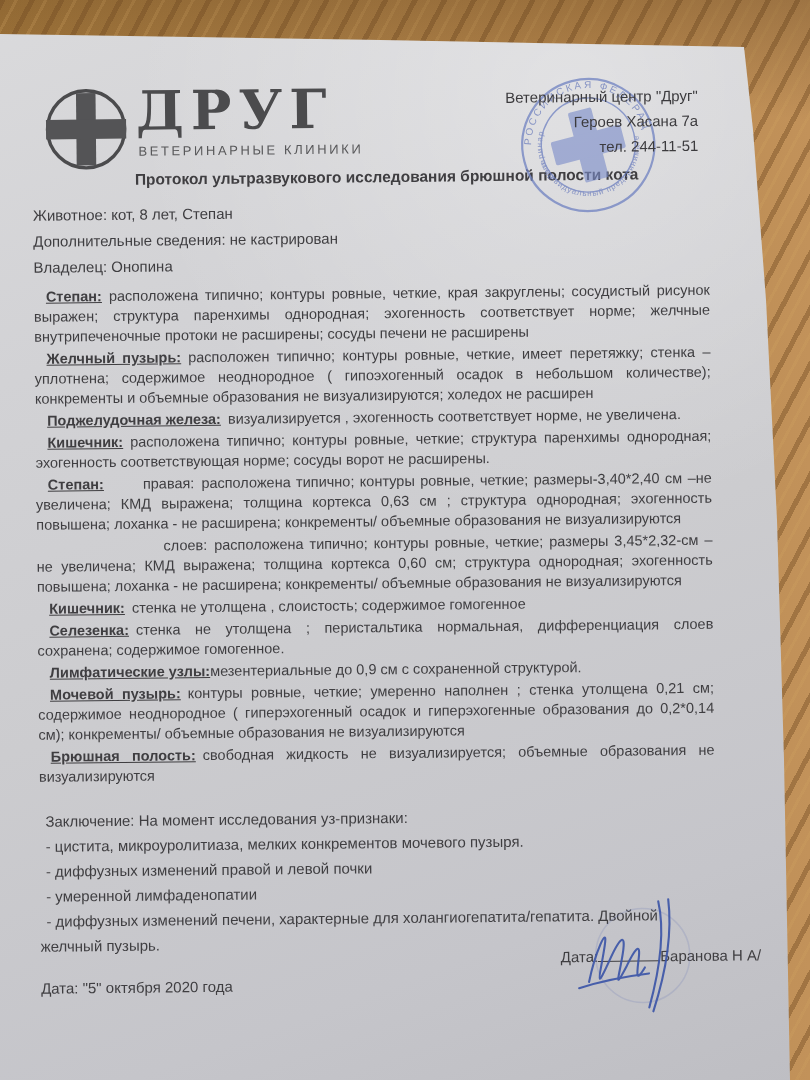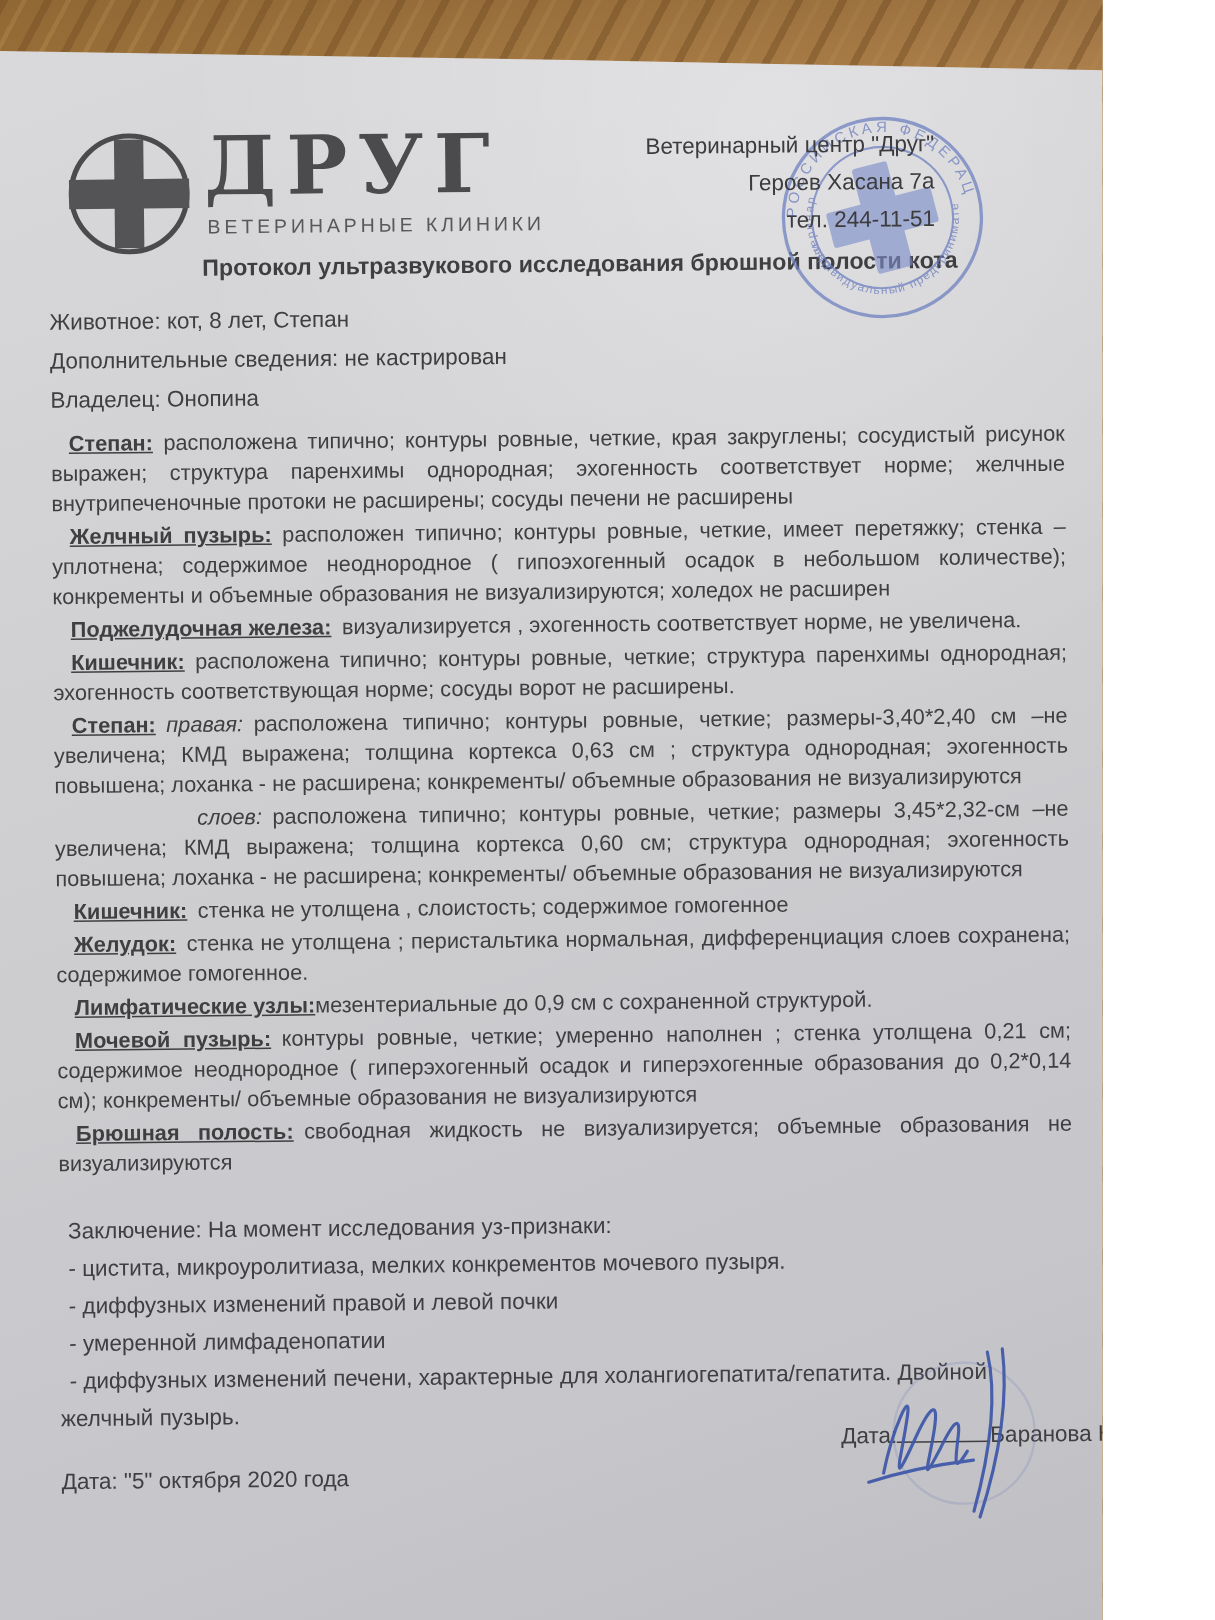--- a/index.html
+++ b/index.html
@@ -1,17 +1,17 @@
 <!DOCTYPE html>
 <html><head>
 <meta charset="utf-8">
 <style>
   html,body { margin:0; padding:0; }
   .scene {
-    position:relative; width:735px; height:1080px; overflow:hidden;
+    position:relative; width:810px; height:1080px; overflow:hidden;
     font-family:"Liberation Sans", sans-serif;
     background-color:#a87c44;
     background-image:
       linear-gradient(185deg, rgba(90,60,25,.35) 0%, rgba(0,0,0,0) 120px),
       repeating-linear-gradient(118deg, rgba(120,80,38,.45) 0 5px, rgba(0,0,0,0) 5px 13px, rgba(205,160,95,.30) 13px 16px, rgba(0,0,0,0) 16px 26px),
       linear-gradient(90deg, #9a7038 0%, #a87c44 40%, #b8884e 75%, #c2925a 100%);
   }
   
   .paper {
     position:absolute; inset:0;
@@ -39,21 +39,21 @@
 
   
   .title { position:absolute; left:0; top:168px; width:780px; text-align:center; font-weight:bold; font-size:15.5px; }
   .patient { position:absolute; left:36px; top:199px; font-size:15px; line-height:26px; }
 
   
   .body { position:absolute; left:36px; top:283px; width:676px; font-size:14.5px; line-height:20px; text-align:justify; }
   .body p { margin:0 0 2px 0; text-indent:12px; }
   .body p.kidney-left { text-indent:95px; }
   .organ { font-weight:bold; text-decoration:underline; margin-right:7px; }
-  .sub { font-style:italic; margin-right:7px; }
+  .sub { margin-right:7px;margin-left:32px; }
 
   .conclusion { margin-top:22px; font-size:15px; line-height:25px; text-align:left; }
   .conclusion p { margin:0; text-indent:6px; }
 
   
   .date-line { position:absolute; left:36px; top:976px; font-size:15px; }
   .doctor-line { position:absolute; left:556px; top:950px; font-size:15px; white-space:nowrap; }
   .sig-rule { display:inline-block; width:62px; border-bottom:1.4px solid #3f3e41; height:13px; }
   .signature { position:absolute; left:560px; top:898px; z-index:4; }
 </style>
@@ -105,21 +105,21 @@
     </div>
 
     <div class="body">
       <p><span class="organ">Степан:</span><span>расположена типично; контуры ровные, четкие, края закруглены; сосудистый рисунок выражен; структура паренхимы однородная; эхогенность соответствует норме; желчные внутрипеченочные протоки не расширены; сосуды печени не расширены</span></p>
       <p><span class="organ">Желчный пузырь:</span><span>расположен типично; контуры ровные, четкие, имеет перетяжку; стенка – уплотнена; содержимое неоднородное ( гипоэхогенный осадок в небольшом количестве); конкременты и объемные образования не визуализируются; холедох не расширен</span></p>
       <p><span class="organ">Поджелудочная железа:</span><span>визуализируется , эхогенность соответствует норме, не увеличена.</span></p>
       <p><span class="organ">Кишечник:</span><span>расположена типично; контуры ровные, четкие; структура паренхимы однородная; эхогенность соответствующая норме; сосуды ворот не расширены.</span></p>
       <p><span class="organ">Степан:</span><span class="sub">правая:</span><span>расположена типично; контуры ровные, четкие; размеры-3,40*2,40 см –не увеличена; КМД выражена; толщина кортекса 0,63 см ; структура однородная; эхогенность повышена; лоханка - не расширена; конкременты/ объемные образования не визуализируются</span></p>
       <p class="kidney-left"><span class="sub">слоев:</span><span>расположена типично; контуры ровные, четкие; размеры 3,45*2,32-см –не увеличена; КМД выражена; толщина кортекса 0,60 см; структура однородная; эхогенность повышена; лоханка - не расширена; конкременты/ объемные образования не визуализируются</span></p>
       <p><span class="organ">Кишечник:</span><span>стенка не утолщена , слоистость; содержимое гомогенное</span></p>
-      <p><span class="organ">Желудок:</span><span>стенка не утолщена ; перистальтика нормальная, дифференциация слоев сохранена; содержимое гомогенное.</span></p>
+      <p><span class="organ">Селезенка:</span><span>стенка не утолщена ; перистальтика нормальная, дифференциация слоев сохранена; содержимое гомогенное.</span></p>
       <p><span class="organ" style="margin-right:0">Лимфатические узлы:</span><span>мезентериальные до 0,9 см с сохраненной структурой.</span></p>
       <p><span class="organ">Мочевой пузырь:</span><span>контуры ровные, четкие; умеренно наполнен ; стенка утолщена 0,21 см; содержимое неоднородное ( гиперэхогенный осадок и гиперэхогенные образования до 0,2*0,14 см); конкременты/ объемные образования не визуализируются</span></p>
       <p><span class="organ">Брюшная полость:</span><span>свободная жидкость не визуализируется; объемные образования не визуализируются</span></p>
 
       <div class="conclusion">
         <p>Заключение: На момент исследования уз-признаки:</p>
         <p>- цистита, микроуролитиаза, мелких конкрементов мочевого пузыря.</p>
         <p>- диффузных изменений правой и левой почки</p>
         <p>- умеренной лимфаденопатии</p>
         <p>- диффузных изменений печени, характерные для холангиогепатита/гепатита. Двойной желчный пузырь.</p>

